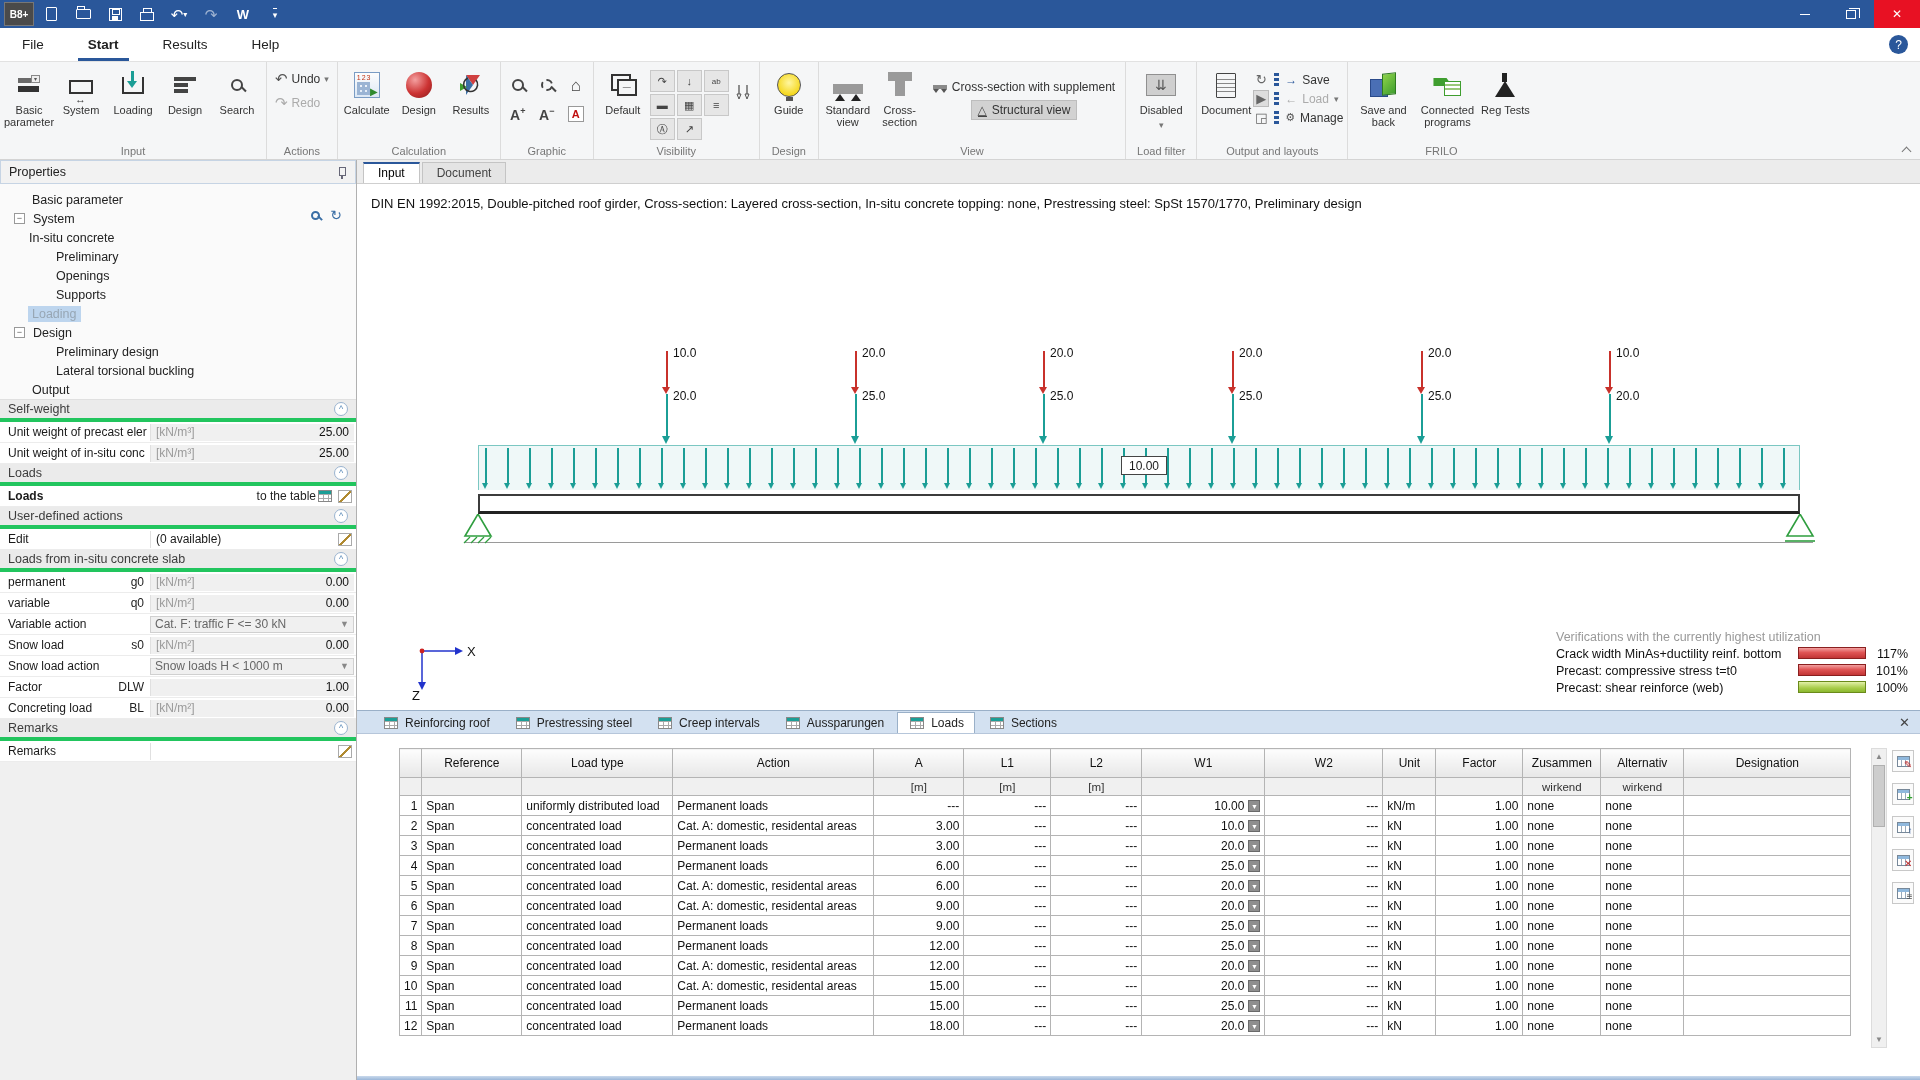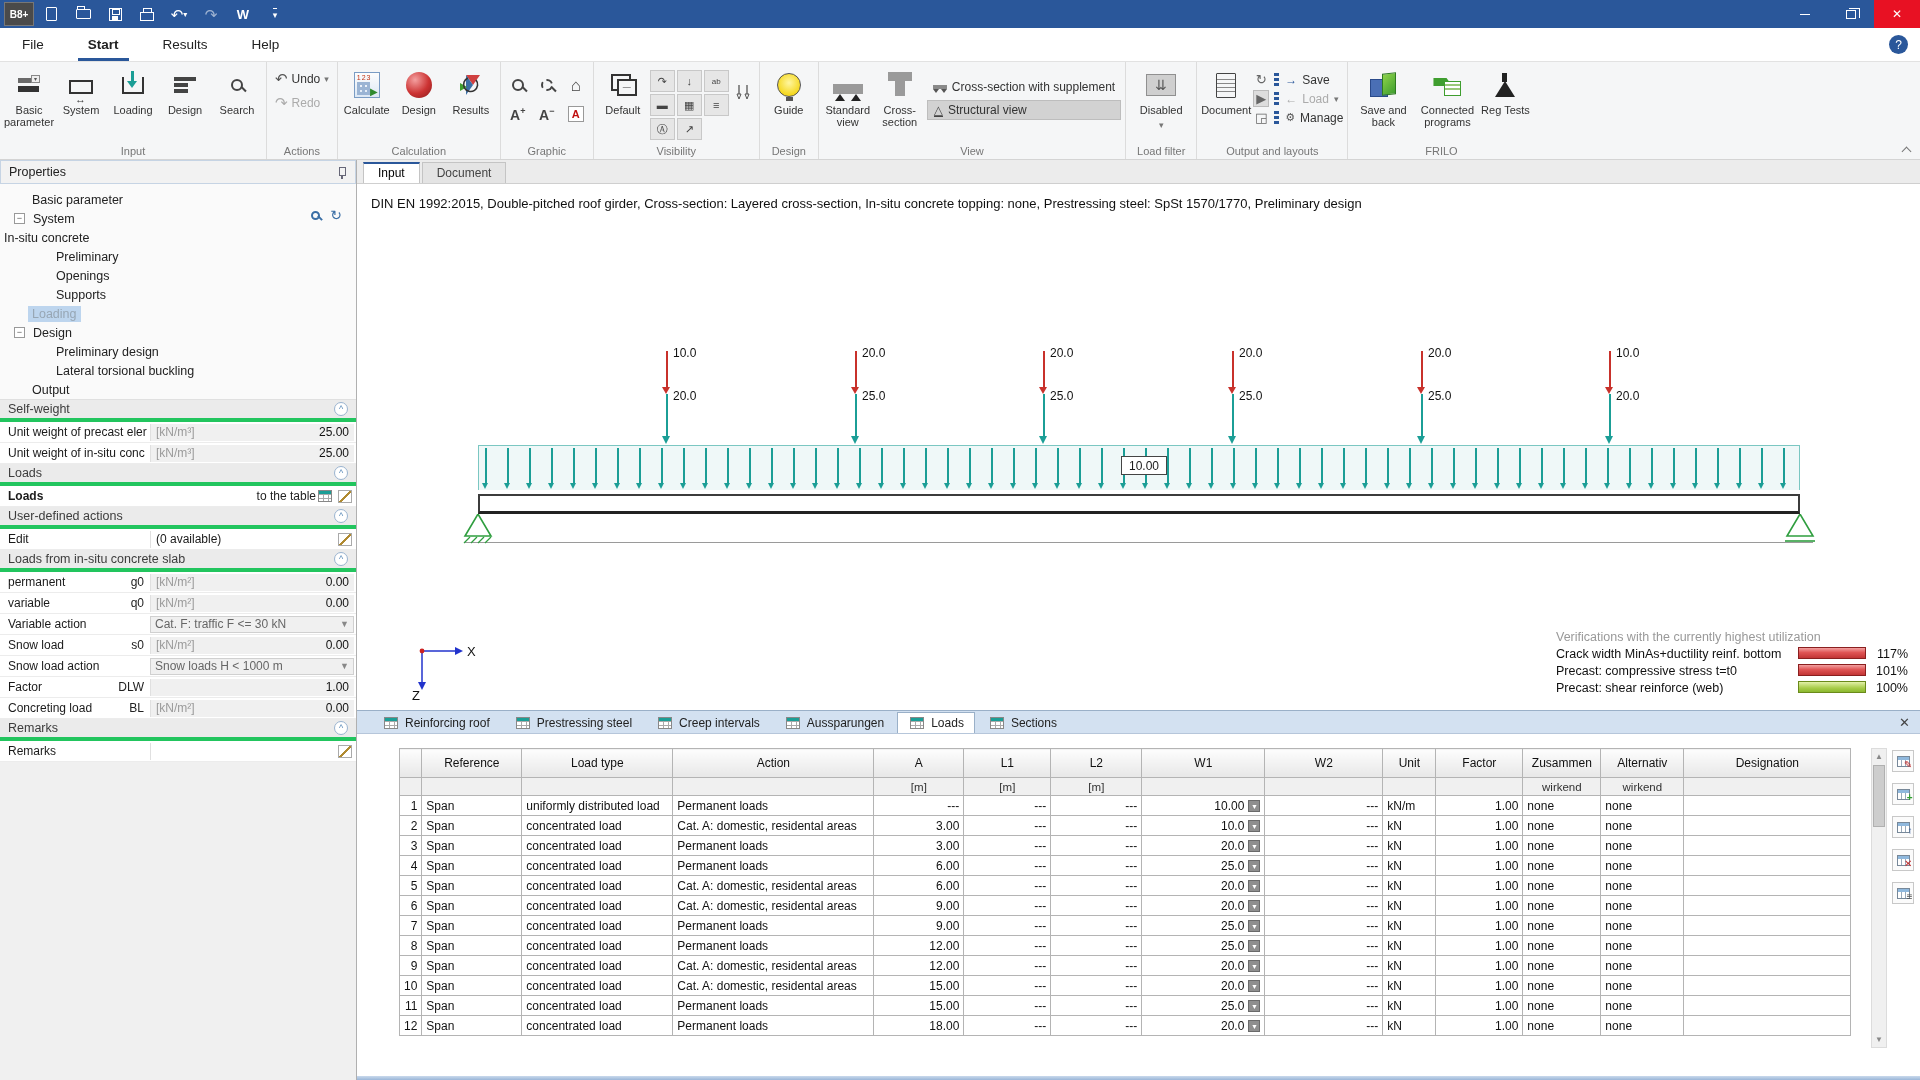--- a/index.html
+++ b/index.html
@@ -80,21 +80,21 @@
   .vtog{background:#e6e6e6;border:1px solid #c8c8c8;display:flex;align-items:center;justify-content:center;font-size:11px;color:#444;}
   .plumb{padding:20px 4px 0 4px;font-size:13px;color:#555;letter-spacing:2px;}
   .ic-guide{width:24px;height:24px;border-radius:50%;background:radial-gradient(circle at 50% 40%,#fff6a0,#f5d820 70%);border:1.5px solid #555;position:relative;}
   .ic-guide::after{content:"";position:absolute;left:8px;bottom:-5px;width:7px;height:4px;background:#555;}
   .ic-stdview{width:30px;height:10px;background:#9a9a9a;position:relative;margin-top:8px;}
   .ic-stdview::before,.ic-stdview::after{content:"";position:absolute;bottom:-7px;border-left:5px solid transparent;border-right:5px solid transparent;border-top:0;border-bottom:7px solid #222;}
   .ic-stdview::before{left:2px;}  .ic-stdview::after{right:2px;border-bottom-color:#222;}
   .ic-cross{width:28px;height:26px;position:relative;}
   .ic-cross::before{content:"";position:absolute;top:0;left:2px;width:24px;height:9px;background:#9a9a9a;}
   .ic-cross::after{content:"";position:absolute;top:9px;left:9px;width:10px;height:15px;background:#9a9a9a;}
-  .view-small{display:flex;flex-direction:column;gap:4px;padding-top:14px;}
+  .view-small{display:flex;flex-direction:column;gap:4px;padding-top:14px;align-items:center;}
   .viewrow{display:flex;align-items:center;gap:5px;font-size:12px;color:#333;padding:2px 6px;white-space:nowrap;}
   .viewrow.pressed{background:#d2d2d2;border:1px solid #bdbdbd;}
   .ic-beam-sm{width:14px;height:4px;background:#8a8a8a;position:relative;}
   .ic-beam-sm::before,.ic-beam-sm::after{content:"";position:absolute;bottom:-4px;border-left:3px solid transparent;border-right:3px solid transparent;border-top:4px solid #555;}
   .ic-beam-sm::before{left:0;} .ic-beam-sm::after{right:0;}
   .ic-tri-sm{font-size:12px;color:#444;line-height:1;border-bottom:1px solid #444;}
   .ic-filter{width:30px;height:22px;background:#cfcfcf;border:1px solid #909090;display:flex;align-items:center;justify-content:center;font-size:14px;color:#555;}
   .ic-docpage{width:20px;height:25px;border:1.5px solid #444;border-radius:1px;background:linear-gradient(to bottom,transparent 5px,#888 5px 6px,transparent 6px 9px,#888 9px 10px,transparent 10px 13px,#888 13px 14px,transparent 14px 17px,#888 17px 18px,transparent 18px);}
   .out-rows{display:flex;flex-direction:column;gap:3px;padding-top:8px;}
   .outrow{display:flex;align-items:center;gap:5px;font-size:12px;color:#333;white-space:nowrap;}
@@ -532,21 +532,21 @@
         <span class="mag-blue"></span>
         <span class="refresh-blue">↻</span>
       </div>
     <div class="tree-row" style="padding-left: 28px;">
           <span class="lbl">Basic parameter</span>
         </div>
         <div class="tree-row" style="padding-left: 14px;">
           <span class="expander">−</span>
           <span class="lbl">System</span>
         </div>
-        <div class="tree-row" style="">
+        <div class="tree-row" style=" margin-left: 25px;">
           <span class="lbl">In-situ concrete</span>
         </div>
         <div class="tree-row" style="padding-left: 52px;">
           <span class="lbl">Preliminary</span>
         </div>
         <div class="tree-row" style="padding-left: 52px;">
           <span class="lbl">Openings</span>
         </div>
         <div class="tree-row" style="padding-left: 52px;">
           <span class="lbl">Supports</span>

